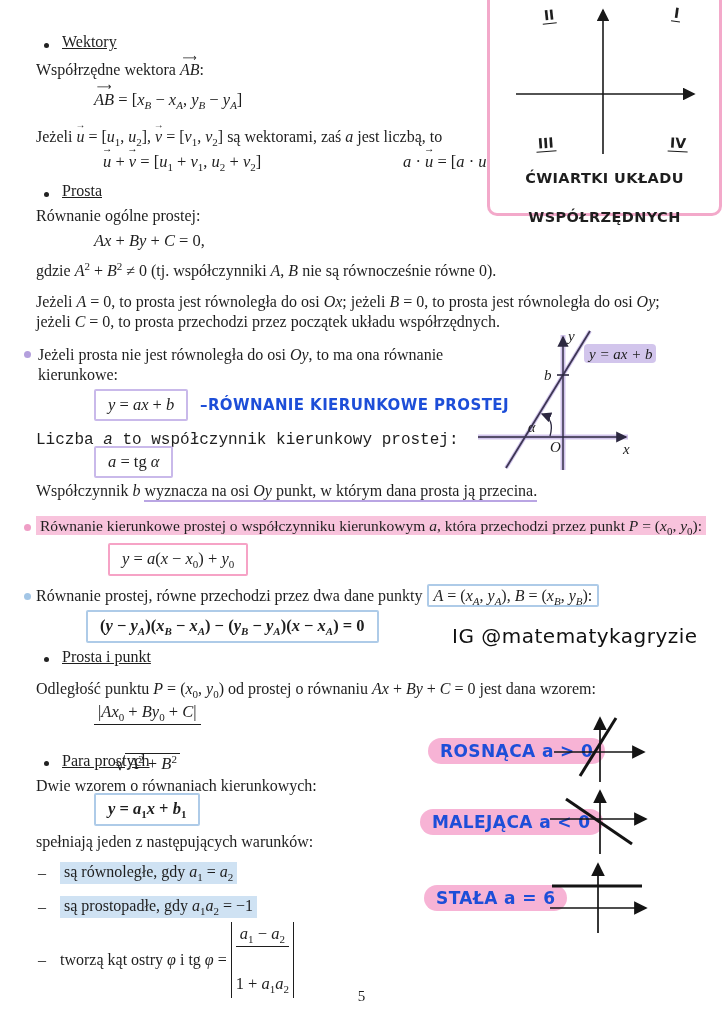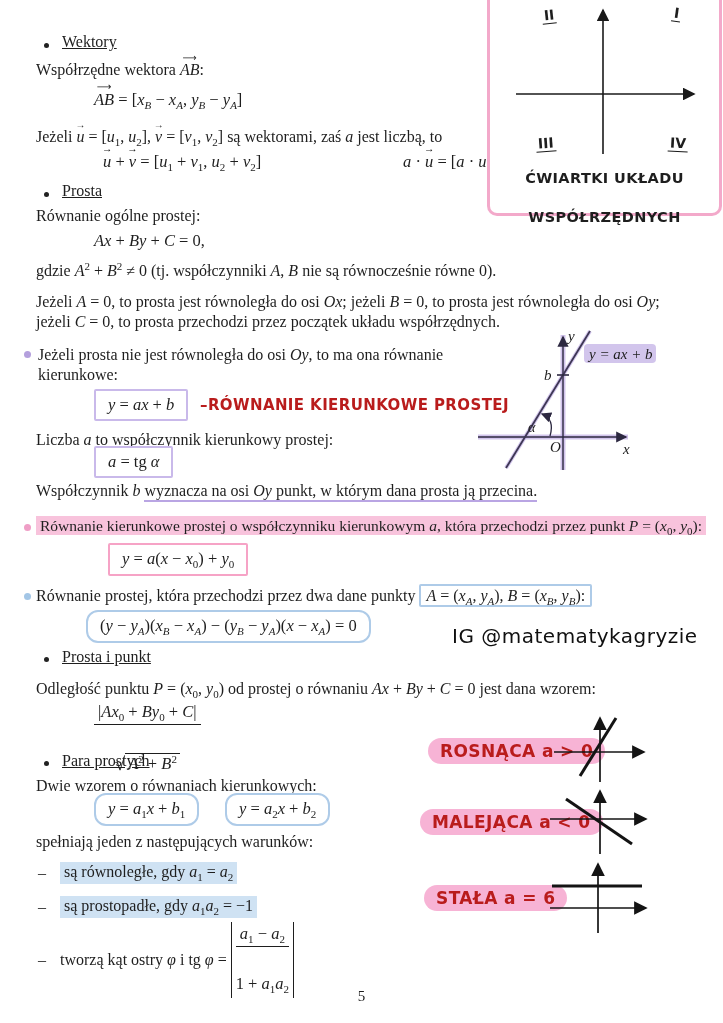--- a/index.html
+++ b/index.html
@@ -11,22 +11,22 @@
   .abs{position:absolute;}
   .txt{font-size:16px;line-height:1.28;}
   .math{font-size:16.5px;}
   .math i{font-family:"Liberation Serif",serif;}
   .sec-title{font-size:16px;text-decoration:underline;}
   .bullet{width:5px;height:5px;border-radius:50%;background:#222;display:inline-block;}
   .cbullet{width:7px;height:7px;border-radius:50%;display:inline-block;}
   .fbox{display:inline-block;padding:4px 12px;font-size:16.5px;background:#fff;}
   .fbox.purple{border:2.5px solid #c9b9ea;border-radius:2px;}
   .fbox.pink{border:2.5px solid #f6a3c6;border-radius:2px;}
-  .fbox.blue{border:2.5px solid #aecbe8;border-radius:12px;}
-  .hand{font-family:"DejaVu Sans",sans-serif;font-weight:700;letter-spacing:.4px;color:#b91c1c;}
+  .fbox.blue{border:2.5px solid #aecbe8;border-radius:2px;font-weight:bold;}
+  .hand{font-family:"DejaVu Sans",sans-serif;font-weight:700;letter-spacing:.4px;color:#1d4ed8;}
   .hl-pink{background:#f8c3dc;padding:1px 4px;}
   .hl-blue{background:#cfe2f3;padding:1px 4px;}
   .pill-pink{background:#f7b3d5;border-radius:14px;padding:3px 12px;display:inline-block;font-size:17px;}
   .u-purple{border-bottom:2.5px solid #b9a5e3;padding-bottom:1px;}
   .inline-bluebox{border:2px solid #aecbe8;border-radius:2px;padding:1px 5px;}
   .frac{display:inline-block;text-align:center;vertical-align:middle;font-size:16.5px;}
   .frac .num{display:block;border-bottom:1.4px solid #1e1e1e;padding:0 4px 1px;}
   .frac .den{display:block;padding-top:1px;margin-top:26px;}
   .absbars{display:inline-block;border-left:1.4px solid #1e1e1e;border-right:1.4px solid #1e1e1e;padding:2px 4px;vertical-align:middle;}
   .rad{border-top:1.4px solid #1e1e1e;padding:0 3px;}
@@ -80,21 +80,21 @@
   <div class="abs txt" style="left:36px;top:206px;">Równanie ogólne prostej:</div>
   <div class="abs math" style="left:94px;top:231px;"><i>Ax</i> + <i>By</i> + <i>C</i> = 0,</div>
   <div class="abs txt" style="left:36px;top:259px;">gdzie  <i>A</i><sup>2</sup> + <i>B</i><sup>2</sup> ≠ 0  (tj. współczynniki <i>A</i>, <i>B</i> nie są równocześnie równe 0).</div>
   <div class="abs txt" style="left:36px;top:292px;width:690px;">Jeżeli <i>A</i> = 0, to prosta jest równoległa do osi <i>Ox</i>; jeżeli <i>B</i> = 0, to prosta jest równoległa do osi <i>Oy</i>;</div>
   <div class="abs txt" style="left:36px;top:312px;width:690px;">jeżeli <i>C</i> = 0, to prosta przechodzi przez początek układu współrzędnych.</div>
 
   <span class="abs cbullet" style="left:24px;top:351px;background:#b4a0dd;"></span>
   <div class="abs txt" style="left:38px;top:345px;width:425px;">Jeżeli prosta nie jest równoległa do osi <i>Oy</i>, to ma ona równanie kierunkowe:</div>
   <div class="abs fbox purple" style="left:94px;top:389px;"><i>y</i> = <i>ax</i> + <i>b</i></div>
   <div class="abs hand" style="left:200px;top:396px;font-size:15px;">–RÓWNANIE KIERUNKOWE PROSTEJ</div>
-  <div class="abs txt" style="left:36px;top:430px;">Liczba <i>a</i> to współczynnik kierunkowy prostej:</div>
+  <div class="abs txt" style="left:36px;top:430px;font-family:Liberation Mono, monospace;">Liczba <i>a</i> to współczynnik kierunkowy prostej:</div>
   <div class="abs fbox purple" style="left:94px;top:446px;"><i>a</i> = tg <i>α</i></div>
   <div class="abs txt" style="left:36px;top:481px;width:690px;"><span>Współczynnik <i>b</i> </span><span class="u-purple">wyznacza na osi <i>Oy</i> punkt, w którym dana prosta ją przecina.</span></div>
 
   <svg class="abs" style="left:468px;top:325px;" width="192" height="152">
     <defs>
       <marker id="garr" markerWidth="9" markerHeight="8" refX="7" refY="4" orient="auto">
         <path d="M0,0 L8,4 L0,8 z" fill="#2c2840"></path>
       </marker>
     </defs>
 
@@ -118,37 +118,36 @@
     <text x="82" y="127" font-size="15" font-style="italic" font-family="Liberation Serif, serif" fill="#1e1e1e">O</text>
     <text x="76" y="55" font-size="15" font-style="italic" font-family="Liberation Serif, serif" fill="#1e1e1e">b</text>
     <text x="60" y="107" font-size="14" font-style="italic" font-family="Liberation Serif, serif" fill="#1e1e1e">α</text>
   </svg>
 
   <span class="abs cbullet" style="left:24px;top:524px;background:#ef9ec6;"></span>
   <div class="abs" style="left:36px;top:517px;width:686px;font-size:15.5px;"><span class="hl-pink">Równanie kierunkowe prostej o współczynniku kierunkowym <i>a</i>, która przechodzi przez punkt <i>P</i> = (<i>x</i><sub>0</sub>, <i>y</i><sub>0</sub>):</span></div>
   <div class="abs fbox pink" style="left:108px;top:543px;"><i>y</i> = <i>a</i>(<i>x</i> − <i>x</i><sub>0</sub>) + <i>y</i><sub>0</sub></div>
 
   <span class="abs cbullet" style="left:24px;top:593px;background:#a3c6e6;"></span>
-  <div class="abs txt" style="left:36px;top:586px;width:686px;"><span>Równanie prostej, która przechodzi przez dwa dane punkty </span><span class="inline-bluebox"><i>A</i> = (<i>x<sub>A</sub></i>, <i>y<sub>A</sub></i>),  <i>B</i> = (<i>x<sub>B</sub></i>, <i>y<sub>B</sub></i>):</span></div>
+  <div class="abs txt" style="left:36px;top:586px;width:686px;"><span>Równanie prostej, równe przechodzi przez dwa dane punkty </span><span class="inline-bluebox"><i>A</i> = (<i>x<sub>A</sub></i>, <i>y<sub>A</sub></i>),  <i>B</i> = (<i>x<sub>B</sub></i>, <i>y<sub>B</sub></i>):</span></div>
   <div class="abs fbox blue" style="left:86px;top:610px;">(<i>y</i> − <i>y<sub>A</sub></i>)(<i>x<sub>B</sub></i> − <i>x<sub>A</sub></i>) − (<i>y<sub>B</sub></i> − <i>y<sub>A</sub></i>)(<i>x</i> − <i>x<sub>A</sub></i>) = 0</div>
 
   <span class="abs bullet" style="left:44px;top:657px;"></span>
   <div class="abs sec-title" style="left:62px;top:648px;">Prosta i punkt</div>
   <div class="abs watermark" style="left:452px;top:624px;">IG @matematykagryzie</div>
   <div class="abs txt" style="left:36px;top:679px;width:690px;">Odległość punktu <i>P</i> = (<i>x</i><sub>0</sub>, <i>y</i><sub>0</sub>) od prostej o równaniu <i>Ax</i> + <i>By</i> + <i>C</i> = 0 jest dana wzorem:</div>
   <div class="abs frac" style="left:94px;top:702px;">
     <span class="num">|<i>Ax</i><sub>0</sub> + <i>By</i><sub>0</sub> + <i>C</i>|</span>
     <span class="den"><span class="sqrtsym">√</span><span class="rad"><i>A</i><sup>2</sup> + <i>B</i><sup>2</sup></span></span>
   </div>
 
   <span class="abs bullet" style="left:44px;top:761px;"></span>
   <div class="abs sec-title" style="left:62px;top:752px;">Para prostych</div>
   <div class="abs txt" style="left:36px;top:776px;">Dwie wzorem o równaniach kierunkowych:</div>
   <div class="abs fbox blue" style="left:94px;top:793px;"><i>y</i> = <i>a</i><sub>1</sub><i>x</i> + <i>b</i><sub>1</sub></div>
-  <div class="abs fbox blue" style="left:225px;top:793px;"><i>y</i> = <i>a</i><sub>2</sub><i>x</i> + <i>b</i><sub>2</sub></div>
   <div class="abs txt" style="left:36px;top:832px;">spełniają jeden z następujących warunków:</div>
 
   <div class="abs condrow" style="left:38px;top:862px;">
     <span class="dash">–</span>
     <span class="hl-blue">są równoległe, gdy  <i>a</i><sub>1</sub> = <i>a</i><sub>2</sub></span>
   </div>
   <div class="abs condrow" style="left:38px;top:896px;">
     <span class="dash">–</span>
     <span class="hl-blue">są prostopadłe, gdy  <i>a</i><sub>1</sub><i>a</i><sub>2</sub> = −1</span>
   </div>

